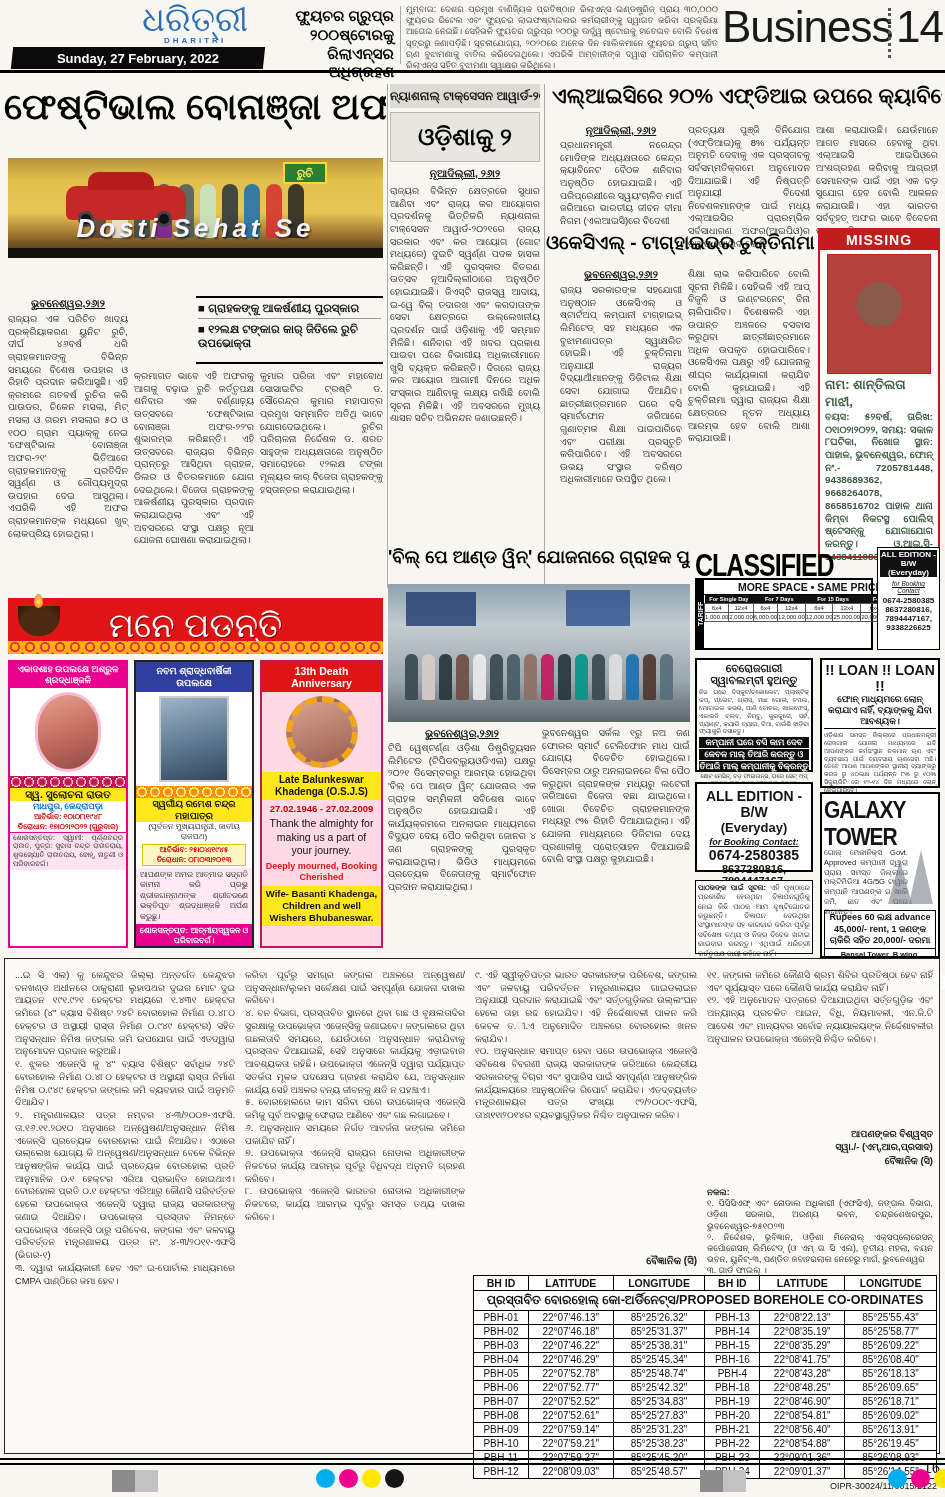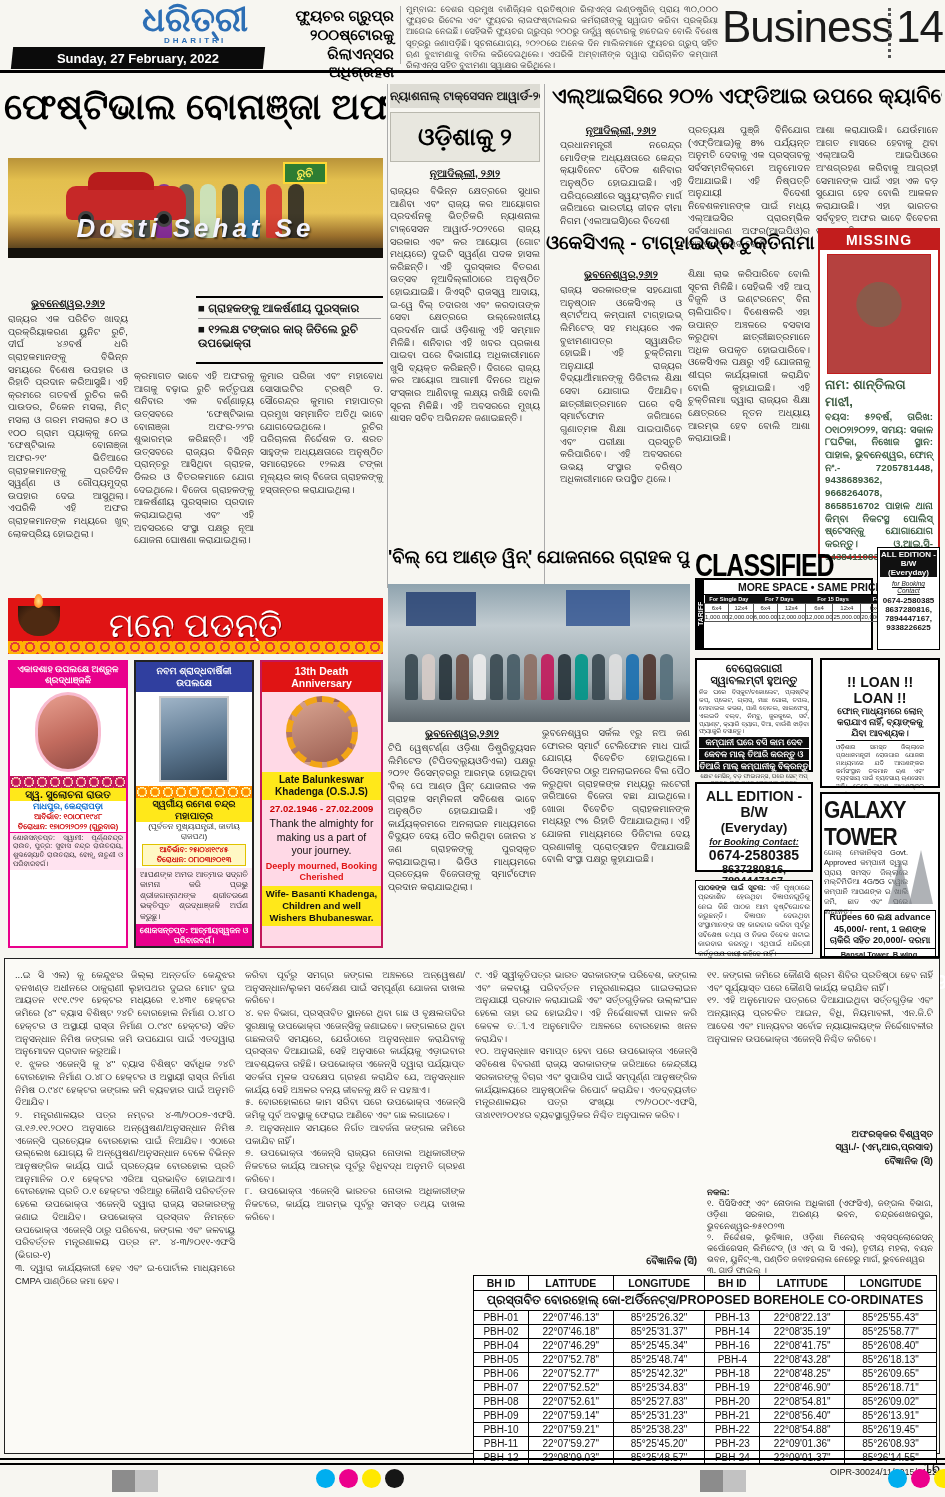--- a/index.html
+++ b/index.html
@@ -10,21 +10,21 @@
 .ctr{text-align:center}
 .rt{text-align:right}
 .b{font-weight:bold}
 .pre{white-space:pre-line}
 .body-sm{font-size:9.5px;line-height:1.33;color:#222}
 .dateline{font-size:10.5px;font-weight:bold;text-decoration:underline;text-align:center}
 .hl{color:#000;font-weight:bold;font-family:"Liberation Sans","DejaVu Sans",sans-serif}
 .rule{background:#000}
 .vline{background:#aaa;width:1px}
 
-.logo-odia{font-size:34px;font-weight:bold;color:#2d6fb5;line-height:1}
+.logo-odia{font-size:34px;font-weight:normal;color:#2d6fb5;line-height:1}
 .logo-sub{font-size:8px;letter-spacing:3px;color:#2d6fb5;font-weight:bold}
 .dateband{background:#0b0b0b;color:#fff;font-size:13px;font-weight:bold;display:flex;align-items:center;justify-content:center;transform:skewX(-6deg)}
 .biz{font-size:44px;letter-spacing:-1px;color:#1a1a1a}
 .dotsep{border-left:3px dotted #555}
 
 .photo-lead{background:linear-gradient(180deg,#b99339 0%,#e3bf4e 22%,#e8c457 55%,#9a6f2c 78%,#2e2415 100%);overflow:hidden}
 .stagecap{color:#f3f4ff;font-weight:bold;font-style:italic;font-size:26px;letter-spacing:4px;text-shadow:1px 2px 2px #00000088}
 .brandbox{background:#2e7d32;border:2px solid #fdd835;color:#ffee58;font-weight:bold;font-size:11px;display:flex;align-items:center;justify-content:center}
 .fig{display:inline-block;width:16px;height:54px;border-radius:8px 8px 2px 2px;margin:0 3px;opacity:.85}
 .car{position:absolute;left:58px;bottom:38px;width:120px;height:34px;background:#c62828;border-radius:10px 14px 6px 6px}
@@ -205,21 +205,21 @@
   <div class="jt" style="font-size:6.3px;line-height:1.25;margin:2px 0">ନିଜ ଘରେ ବିସ୍କୁଟ/ଚକୋଲେଟ, ପ୍ଲାଷ୍ଟିକ୍ କପ୍, ପ୍ଲେଟ, ଗ୍ଲାସ୍, ମାଛ ଗୋଳା, ଚପଲ, ମୋବାଇଲ କଭର, ପାଣି ବୋତଲ, ଖାଲଫେସ୍, ଏଲଇଡି ବଲ୍ବ, ନିମ୍ବୁ, କୁରକୁରେ, ସର୍ଟ, ପ୍ୟାଣ୍ଟ, କ୍ୟାରି ବ୍ୟାଗ, ଦିଆ, ବାଉଁଶି ଝାଡ଼ିବା ଫ୍ୟାକ୍ଟ୍ରି ବସାନ୍ତୁ।</div>
   <div class="blackline" style="font-size:8.5px">କମ୍ପାନୀ ଘରେ ବସି କାମ ଦେବ</div>
   <div class="blackline" style="font-size:8.5px;margin:1px 0">କେବଳ ମାଲ୍ ତିଆରି କରନ୍ତୁ ଓ</div>
   <div class="blackline" style="font-size:8.5px">ତିଆରି ମାଲ୍ କମ୍ପାନୀକୁ ବିକ୍ରନ୍ତୁ</div>
   <div style="font-size:6px;margin:1px 0">ଛୋଟ ମେସିନ୍, ବଡ଼ ଫାଇନାନ୍ସ, ଘରେ ସେଟ୍ ଅପ୍ କରନ୍ତୁ ସାହା ଭାବେ ରୋଜଗାର କରନ୍ତୁ</div>
   <div class="blackline" style="font-size:8px">ଦୈନିକ 12000+ ରୋଜଗାର କରନ୍ତୁ</div>
   <div style="font-size:6.3px;margin:1px 0">ଛୋଟ ଚାକିରି ଛାଡ଼ି ନିଜ କମ୍ପାନୀର ମାଲିକ ହୁଅନ୍ତୁ</div>
   <div class="b" style="font-size:11px;border-top:1px solid #000">Contact: 7827633638</div>
 </div>
 
-<div class="abs adbox" style="left:820px;top:658px;width:120px;height:130px;padding:14px;text-align:center">
+<div class="abs adbox" style="left:820px;top:658px;width:120px;height:130px;padding:2px;text-align:center">
   <div class="b" style="font-size:14px">!! LOAN !! LOAN !!</div>
   <div class="b" style="font-size:9px;line-height:1.2;border-bottom:1px solid #000;padding-bottom:2px">ଫୋନ୍ ମାଧ୍ୟମରେ ଲୋନ୍ କରାଯାଏ ନାହିଁ, ବ୍ୟାଙ୍କକୁ ଯିବା ଆବଶ୍ୟକ।</div>
   <div class="jt" style="font-size:6.2px;line-height:1.25;margin:2px 0">ଓଡ଼ିଶାର ସମସ୍ତ ଜିଲ୍ଲାରେ ପ୍ରଧାନମନ୍ତ୍ରୀ ରୋଜଗାର ଯୋଜନା ମାଧ୍ୟମରେ ଯଦି ଆପଣଙ୍କର କର୍ମସଂସ୍ଥାନ ଚଳମାନ ଋଣ ଏବଂ ବ୍ୟବସାୟ ପାଇଁ ବ୍ୟବସାୟ ଋଣସେବା ଅଛି। ତେବେ ଆପଣ ଆପଣଙ୍କର ସ୍ଥାନୀୟ ବ୍ୟାଙ୍କରୁ କରଜ ରୁ ୪୦ଲକ୍ଷ ପର୍ଯ୍ୟନ୍ତ ୮% ରୁ ୧୦% ସିକ୍ୟୁରିଟି ରେ ୧୨-୧୪ ଦିନ ମଧ୍ୟରେ ଲୋନ୍ ନେଇପାରିବେ।</div>
   <div class="jt" style="font-size:5.8px;line-height:1.2;border:1px solid #000;padding:1px">ନୋଟ- ୧.ଫ୍ରୋମୋ ଲୋନ ନିଅନ୍ତୁ ନାହିଁ। ୨.ପର୍ସେନାଲ କିସ୍ତ କମ୍ପାନୀ ଠାରୁ ଲୋନ ନିଅନ୍ତୁ ନାହିଁ - କୌଣସି ଫାଇଲ ଚାର୍ଜ, ବୀମା କିସ୍ତ ଆଗ କୌଣସି ବ୍ୟାଙ୍କ ଦେବ ନାହିଁ। ଠକାମିରୁ ସାବଧାନ ହୁଅନ୍ତୁ।</div>
   <div class="b" style="font-size:15px;margin-top:2px">+91 9038258863</div>
   <div class="b" style="font-size:15px">+91 7797044021</div>
 </div>
 
 <div class="abs adbox ctr" style="left:695px;top:782px;width:118px;height:90px;padding:4px 2px">
   <div class="b" style="font-size:14px">ALL EDITION - B/W</div>
@@ -294,21 +294,21 @@
 ୪. ବନ ବିଭାଗ, ପ୍ରସ୍ତାବିତ ସ୍ଥାନରେ ଥିବା ଗଛ ଓ ବୃକ୍ଷଲତାଦିର ସୁରକ୍ଷାକୁ ଉପଭୋକ୍ତା ଏଜେନ୍ସିକୁ ଜଣାଇବେ। ଜଙ୍ଗଲରେ ଥିବା ଗଛଲତାଦି ସମୟରେ, ଯେଉଁଠାରେ ଅନୁସନ୍ଧାନ କରାଯିବାକୁ ପ୍ରସ୍ତାବ ଦିଆଯାଇଛି, ସେହି ଅନୁସାରେ କାର୍ଯ୍ୟକୁ ଏଡ଼ାଇବାର ଆବଶ୍ୟକତା ରହିଛି। ଉପଭୋକ୍ତା ଏଜେନ୍ସି ଦ୍ୱାରା ପର୍ଯ୍ୟାପ୍ତ ସତର୍କତା ମୂଳକ ପଦକ୍ଷେପ ଗ୍ରହଣ କରାଯିବ ଯେ, ଅନୁସନ୍ଧାନ କାର୍ଯ୍ୟ ସେହି ଅଞ୍ଚଳର ବନ୍ୟ ଜୀବନକୁ କ୍ଷତି ନ ପହଞ୍ଚାଏ।
 ୫. ବୋରହୋଲରେ କାମ ସରିବା ପରେ ଉପଭୋକ୍ତା ଏଜେନ୍ସି ଜମିକୁ ପୂର୍ବ ଅବସ୍ଥାକୁ ଫେରାଇ ଆଣିବେ ଏବଂ ଗଛ ଲଗାଇବେ।
 ୬. ଅନୁସନ୍ଧାନ ସମୟରେ ନିର୍ଗତ ଆବର୍ଜନା ଜଙ୍ଗଲ ଜମିରେ ପକାଯିବ ନାହିଁ।
 ୭. ଉପଭୋକ୍ତା ଏଜେନ୍ସି ରାଜ୍ୟର ନୋଡାଲ ଅଧିକାରୀଙ୍କ ନିକଟରେ କାର୍ଯ୍ୟ ଆରମ୍ଭ ପୂର୍ବରୁ ବିଧିବଦ୍ଧ ଅନୁମତି ଗ୍ରହଣ କରିବେ।
 ୮. ଉପଭୋକ୍ତା ଏଜେନ୍ସି ଭାରତର ନୋଡାଲ ଅଧିକାରୀଙ୍କ ନିକଟରେ, କାର୍ଯ୍ୟ ଆରମ୍ଭ ପୂର୍ବରୁ ସମସ୍ତ ତଥ୍ୟ ଦାଖଲ କରିବେ।</div>
   <div class="abs ncol pre" style="left:470px;top:10px;width:222px;height:282px;overflow:hidden">୯. ଏହି ସ୍ୱୀକୃତିପତ୍ର ଭାରତ ସରକାରଙ୍କ ପରିବେଶ, ଜଙ୍ଗଲ ଏବଂ ଜଳବାୟୁ ପରିବର୍ତ୍ତନ ମନ୍ତ୍ରଣାଳୟର ଗାଇଡଲାଇନ ଅନୁଯାୟୀ ପ୍ରଦାନ କରାଯାଇଛି ଏବଂ ସର୍ତ୍ତଗୁଡ଼ିକର ଉଲ୍ଲଂଘନ ହେଲେ ତାହା ରଦ୍ଦ ହୋଇଯିବ। ଏହି ନିର୍ଦ୍ଦେଶାବଳୀ ପାଳନ କରି କେବଳ ତ.ୀ.ଏ ଅନୁମୋଦିତ ଅଞ୍ଚଳରେ ବୋରହୋଲ ଖନନ କରାଯିବ।
 ୧୦. ଅନୁସନ୍ଧାନ ସମାପ୍ତ ହେବା ପରେ ଉପଭୋକ୍ତା ଏଜେନ୍ସି ସବିଶେଷ ବିବରଣୀ ରାଜ୍ୟ ସରକାରଙ୍କ ଜରିଆରେ କେନ୍ଦ୍ରୀୟ ସରକାରଙ୍କୁ ବିଚାର ଏବଂ ସୁପାରିସ ପାଇଁ ସମ୍ପୂର୍ଣ୍ଣ ଆନୁଷଙ୍ଗିକ କାର୍ଯ୍ୟାଳୟରେ ଆନୁଷ୍ଠାନିକ ରିପୋର୍ଟ କରାଯିବ। ଏତଦ୍‌ବ୍ୟତୀତ ମନ୍ତ୍ରଣାଳୟର ପତ୍ର ସଂଖ୍ୟା ୯୨/୨୦୦୯-ଏଫସି, ତା୪ା୧୧ା୨୦୧୪ର ବ୍ୟବସ୍ଥାଗୁଡ଼ିକର ନିଶ୍ଚିତ ଅନୁପାଳନ କରିବ।</div>
   <div class="abs b rt" style="left:470px;top:296px;width:222px;font-size:10px">ବୈଜ୍ଞାନିକ (ସି)</div>
   <div class="abs ncol pre" style="left:702px;top:10px;width:226px;height:156px;overflow:hidden">୧୧. ଜଙ୍ଗଲ ଜମିରେ କୌଣସି ଶ୍ରମ ଶିବିର ପ୍ରତିଷ୍ଠା ହେବ ନାହିଁ ଏବଂ ସୂର୍ଯ୍ୟାସ୍ତ ପରେ କୌଣସି କାର୍ଯ୍ୟ କରାଯିବ ନାହିଁ।
 ୧୨. ଏହି ଅନୁମୋଦନ ପତ୍ରରେ ଦିଆଯାଇଥିବା ସର୍ତ୍ତଗୁଡ଼ିକ ଏବଂ ଅନ୍ୟାନ୍ୟ ପ୍ରଚଳିତ ଆଇନ, ବିଧି, ନିୟମାବଳୀ, ଏନ.ଜି.ଟି ଆଦେଶ ଏବଂ ମାନ୍ୟବର ସର୍ବୋଚ୍ଚ ନ୍ୟାୟାଳୟଙ୍କ ନିର୍ଦ୍ଦେଶାବଳୀର ଅନୁପାଳନ ଉପଭୋକ୍ତା ଏଜେନ୍ସି ନିଶ୍ଚିତ କରିବେ।</div>
-  <div class="abs b rt pre" style="left:702px;top:168px;width:226px;font-size:9.5px;line-height:1.4">ଅଫରକ୍କର ବିଶ୍ୱସ୍ତ
+  <div class="abs b rt pre" style="left:702px;top:168px;width:226px;font-size:9.5px;line-height:1.4">ଆପଣଙ୍କର ବିଶ୍ୱସ୍ତ
 ସ୍ୱା./- (ଏମ୍,ଆର,ପ୍ରସାଦ)
 ବୈଜ୍ଞାନିକ (ସି)</div>
   <div class="abs" style="left:702px;top:228px;width:226px;font-size:8.6px;line-height:1.3;text-align:justify">
     <span class="b">ନକଲ:</span>
     <div>୧. ପିସିସିଏଫ୍ ଏବଂ ନୋଡାଲ ଅଧିକାରୀ (ଏଫସିଏ), ଜଙ୍ଗଲ ବିଭାଗ, ଓଡ଼ିଶା ସରକାର, ଅରଣ୍ୟ ଭବନ, ଚନ୍ଦ୍ରଶେଖରପୁର, ଭୁବନେଶ୍ୱର-୭୫୧୦୨୩</div>
     <div>୨. ନିର୍ଦ୍ଦେଶକ, ଭୂବିଜ୍ଞାନ, ଓଡ଼ିଶା ମିନେରାଲ୍ ଏକ୍ସପ୍ଲୋରେସନ୍ କର୍ପୋରେସନ୍ ଲିମିଟେଡ୍ (ଓ ଏମ୍ ଇ ସି ଏଲ), ତୃତୀୟ ମହଲା, ବୟନ ଭବନ, ୟୁନିଟ୍-୩, ପଣ୍ଡିତ ଜବାହରଲାଲ ନେହେରୁ ମାର୍ଗ, ଭୁବନେଶ୍ୱର</div>
     <div>୩. ଗାର୍ଡ ଫାଇଲ୍ ।</div>
   </div>
 
   <div class="abs" style="left:468px;top:316px;width:464px">
@@ -337,20 +337,28 @@
           </tr>
           <tr>
             <td>PBH-02</td>
             <td>22°07'46.18"</td>
             <td>85°25'31.37"</td>
             <td>PBH-14</td>
             <td>22°08'35.19"</td>
             <td>85°25'58.77"</td>
           </tr>
           <tr>
+            <td>PBH-03</td>
+            <td>22°07'46.22"</td>
+            <td>85°25'38.31"</td>
+            <td>PBH-15</td>
+            <td>22°08'35.29"</td>
+            <td>85°26'09.22"</td>
+          </tr>
+          <tr>
             <td>PBH-04</td>
             <td>22°07'46.29"</td>
             <td>85°25'45.34"</td>
             <td>PBH-16</td>
             <td>22°08'41.75"</td>
             <td>85°26'08.40"</td>
           </tr>
           <tr>
             <td>PBH-05</td>
             <td>22°07'52.78"</td>

